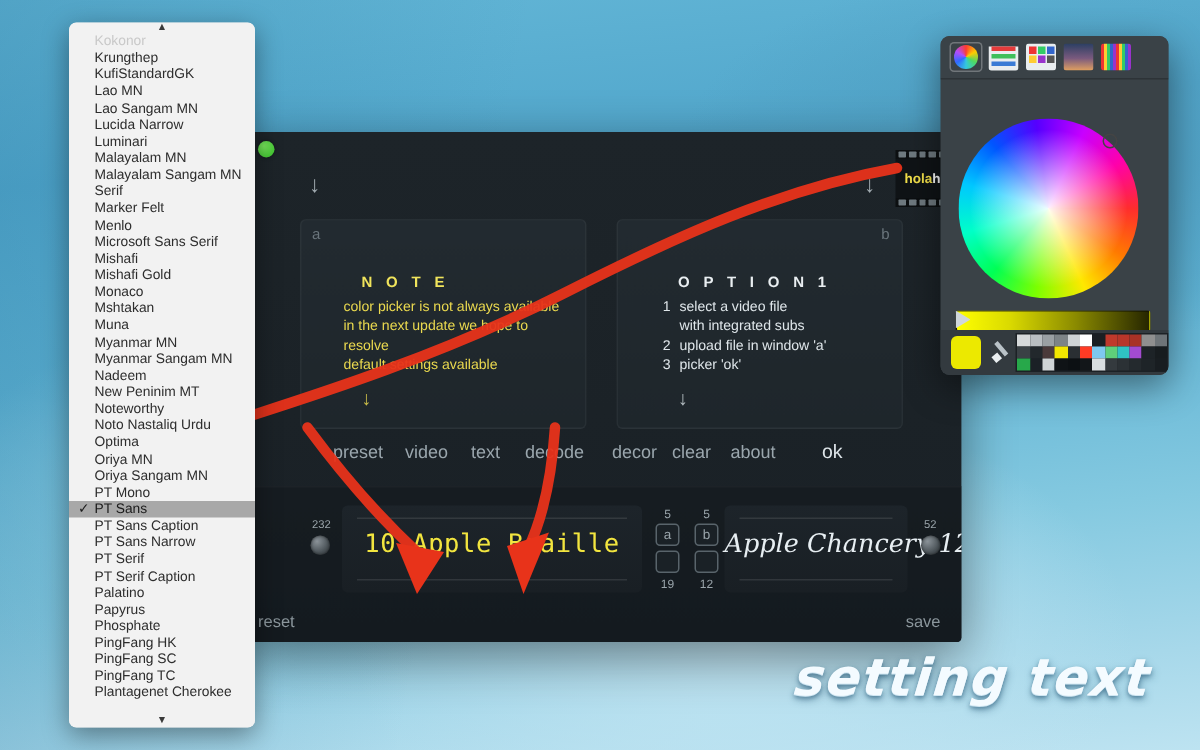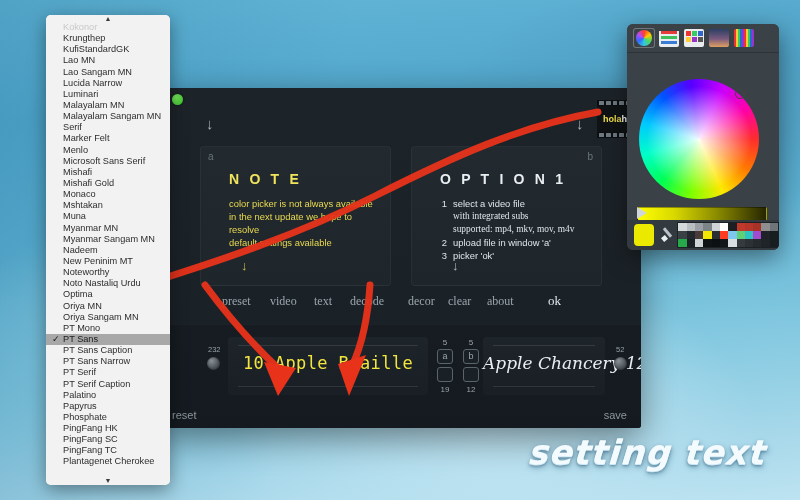--- a/index.html
+++ b/index.html
@@ -35,47 +35,47 @@
   
   .panels{position:absolute;left:40px;top:58px;width:400px;height:138px;}
   .panel{position:absolute;top:0;width:189px;height:138px;border-radius:4px;
     background:linear-gradient(180deg,#222a30 0%,#1e262b 100%);
     border:1px solid rgba(255,255,255,.045);}
   .panel.left{left:0;}
   .panel.right{left:211px;}
   .panel-tag{position:absolute;top:4px;font-size:10px;color:#6a757c;}
   .panel.left .panel-tag{left:7px;}
   .panel.right .panel-tag{right:8px;}
-  .panel h3{margin:0;position:absolute;top:24px;left:28px;font-size:14px;letter-spacing:3.2px;font-weight:700;}
+  .panel h3{margin:12px;position:absolute;top:24px;left:28px;font-size:10px;letter-spacing:3.2px;font-weight:700;}
   .panel.left h3{color:#f0e45c;}
   .panel.right h3{color:#e9eef1;}
   .panel .body{position:absolute;top:50px;left:28px;right:10px;font-size:9.4px;line-height:13px;}
   .panel.left .body{color:#ead94f;}
   .panel.right .body{color:#dfe6ea;}
   .olist{list-style:none;margin:0;padding:0;}
   .olist li{display:flex;gap:6px;}
   .olist li .n{width:7px;flex:none;text-align:right;}
   .olist li .t{flex:1;}
-  .sub{display:block;font-family:Liberation Serif, serif;}
+  .sub{display:block;}
   .panel .downarrow{position:absolute;left:40px;bottom:12px;font-size:13px;opacity:.85;}
   .panel.left .downarrow{color:#ead94f;}
   .panel.right .downarrow{color:#cfd8dd;}
 
   
   #filmstrip{position:absolute;left:437px;top:12px;width:43px;height:40px;z-index:4;}
   .strip-holes{height:6px;display:flex;gap:2px;padding:1px 2px;background:#0c0f11;box-sizing:border-box;}
   .strip-holes i{flex:1;background:#6f7a80;border-radius:.5px;}
   .strip-mid{height:26px;background:#0f1316;display:flex;align-items:center;overflow:hidden;justify-content:flex-end;}
   .strip-mid span{font-size:9px;font-weight:700;font-family:"Liberation Sans",sans-serif;}
   .hola-y{color:#f2e04a;padding-left:2px;}
   .hola-w{color:#fff;}
 
   
   #toolbar{position:absolute;left:0;top:198px;width:100%;height:36px;}
-  .tb{position:absolute;top:8px;font-size:12px;color:#9aa6ad;cursor:default;font-family:Liberation Serif, serif;}
+  .tb{position:absolute;top:8px;font-size:12px;color:#9aa6ad;cursor:default;}
   .tb.ok{color:#dfe6ea;font-size:13px;}
 
   
   #padwrap{position:absolute;left:0;top:236px;width:100%;height:104px;
     background:linear-gradient(180deg,#161c21 0%,#141a1f 100%);
     border-top:1px solid rgba(255,255,255,.04);}
   .knob{position:absolute;width:13px;height:13px;border-radius:50%;
     background:radial-gradient(circle at 34% 30%,#8a9298,#4b5358 60%,#33393d);
     box-shadow:inset 0 0 2px rgba(0,0,0,.6);}
   .knoblabel{position:absolute;font-size:7.5px;color:#99a3a9;}
@@ -202,21 +202,20 @@
     <div class="panel right">
       <div class="panel-tag">b</div>
       <h3>O P T I O N  1</h3>
       <div class="body">
         <ul class="olist">
           <li>
             <span class="n">1</span>
             <span class="t">
               <span>select a video file</span>
               <span class="sub">with integrated subs</span>
-              <span class="sub">supported: mp4, mkv, mov, m4v</span>
             </span>
           </li>
           <li>
             <span class="n">2</span>
             <span class="t">upload file in window 'a'</span>
           </li>
           <li>
             <span class="n">3</span>
             <span class="t">picker 'ok'</span>
           </li>

